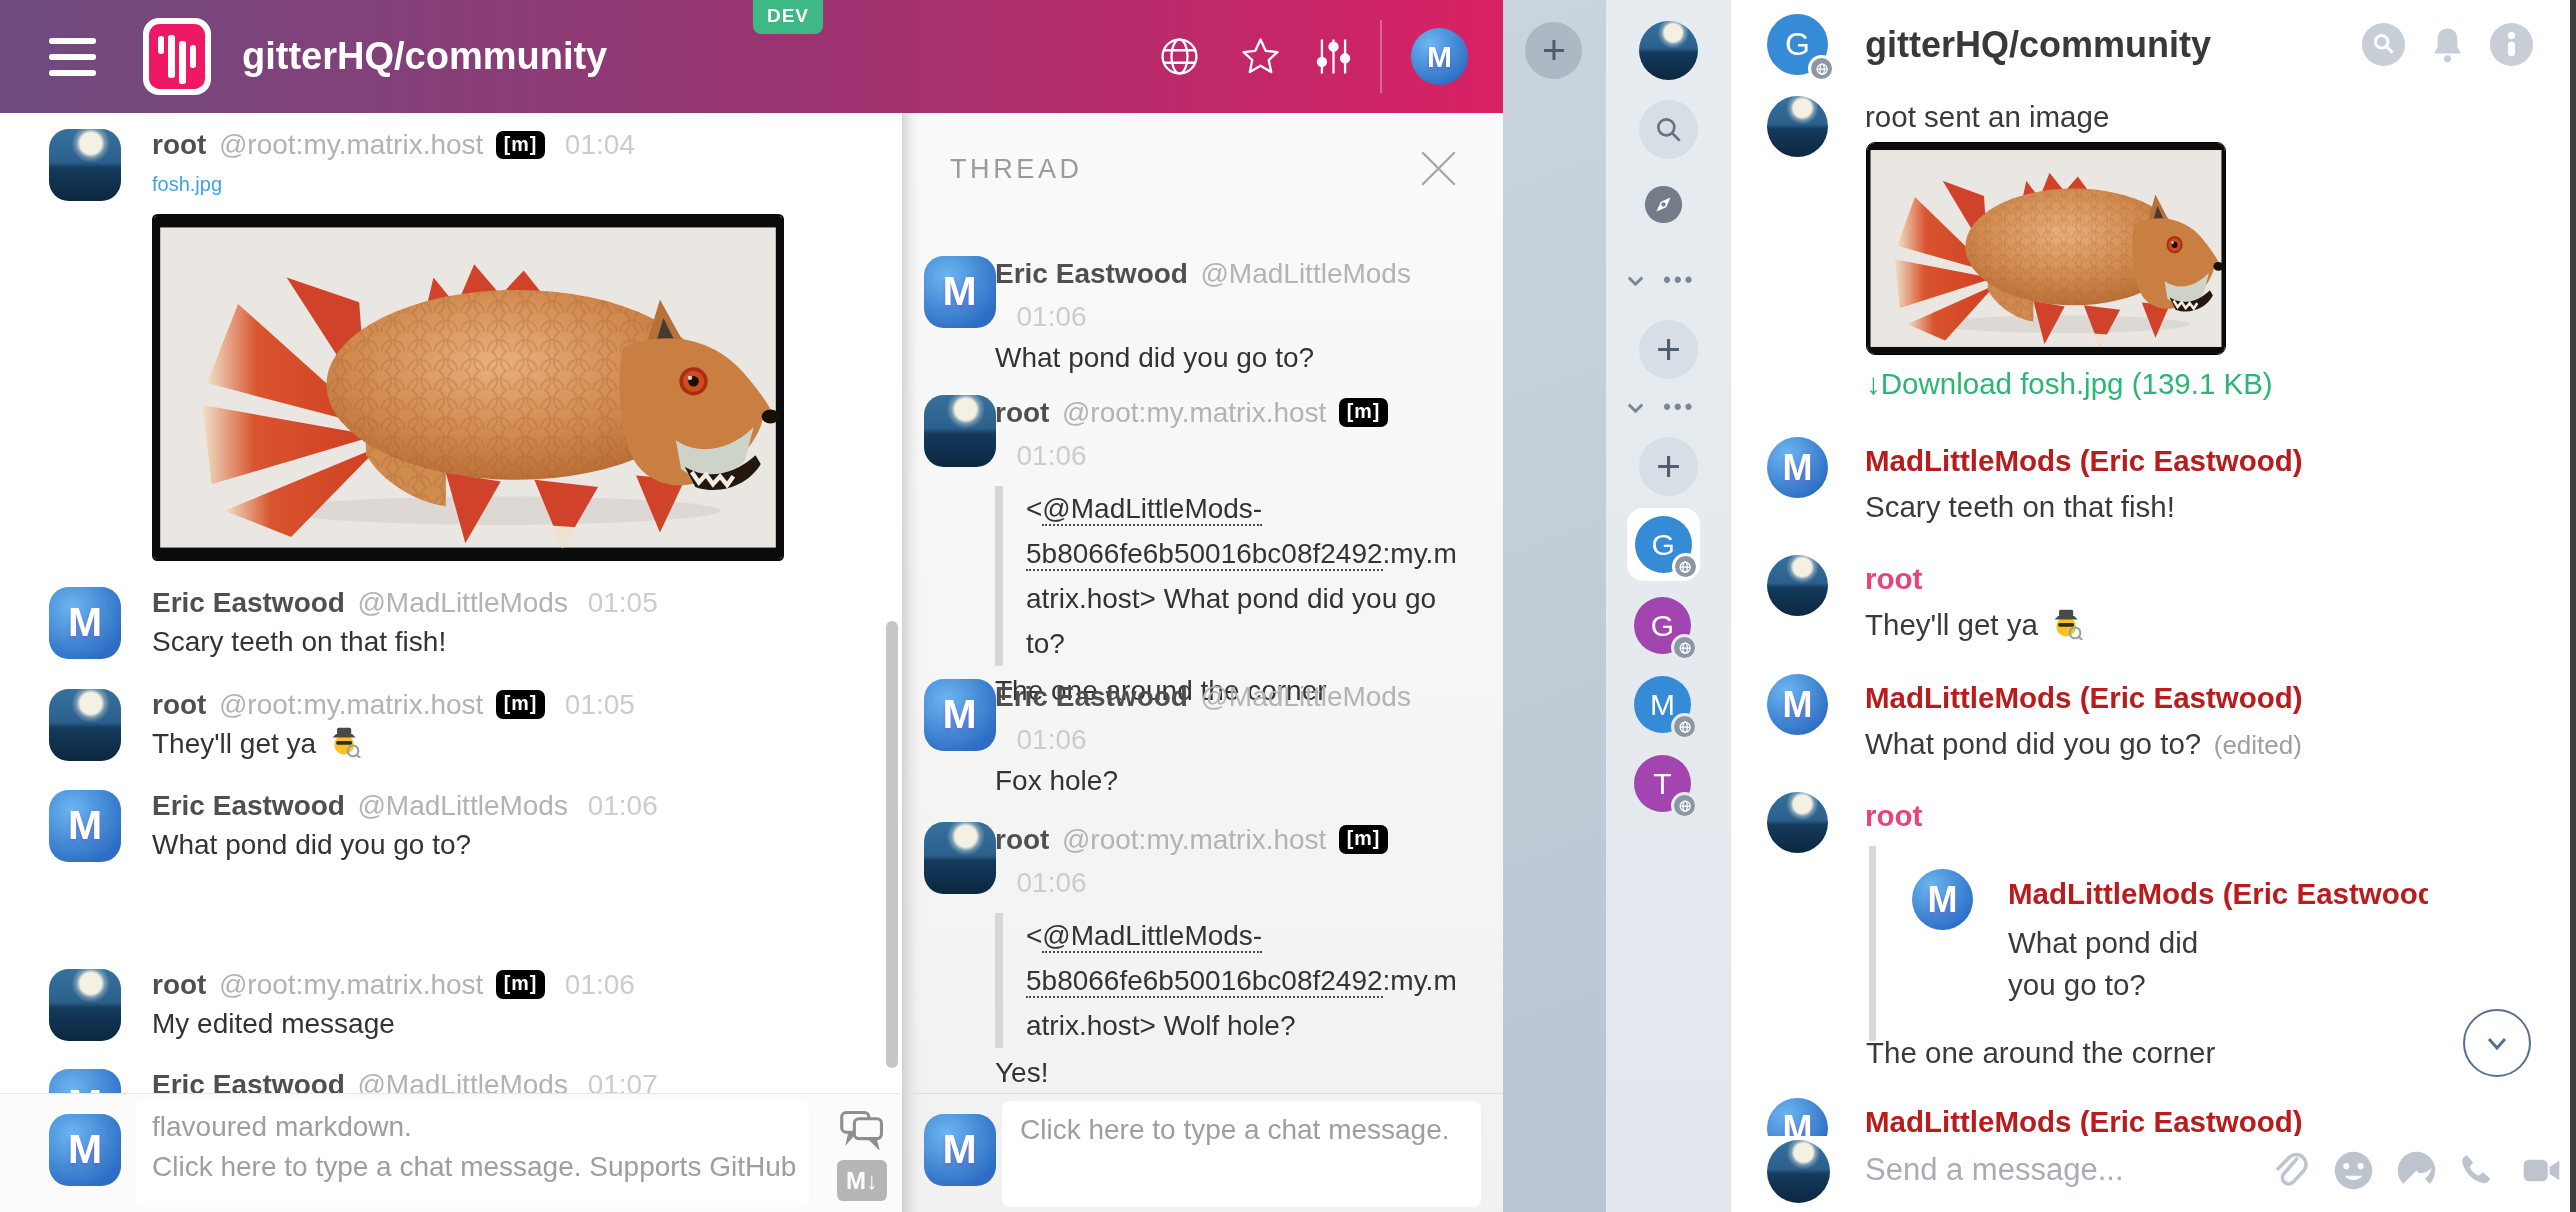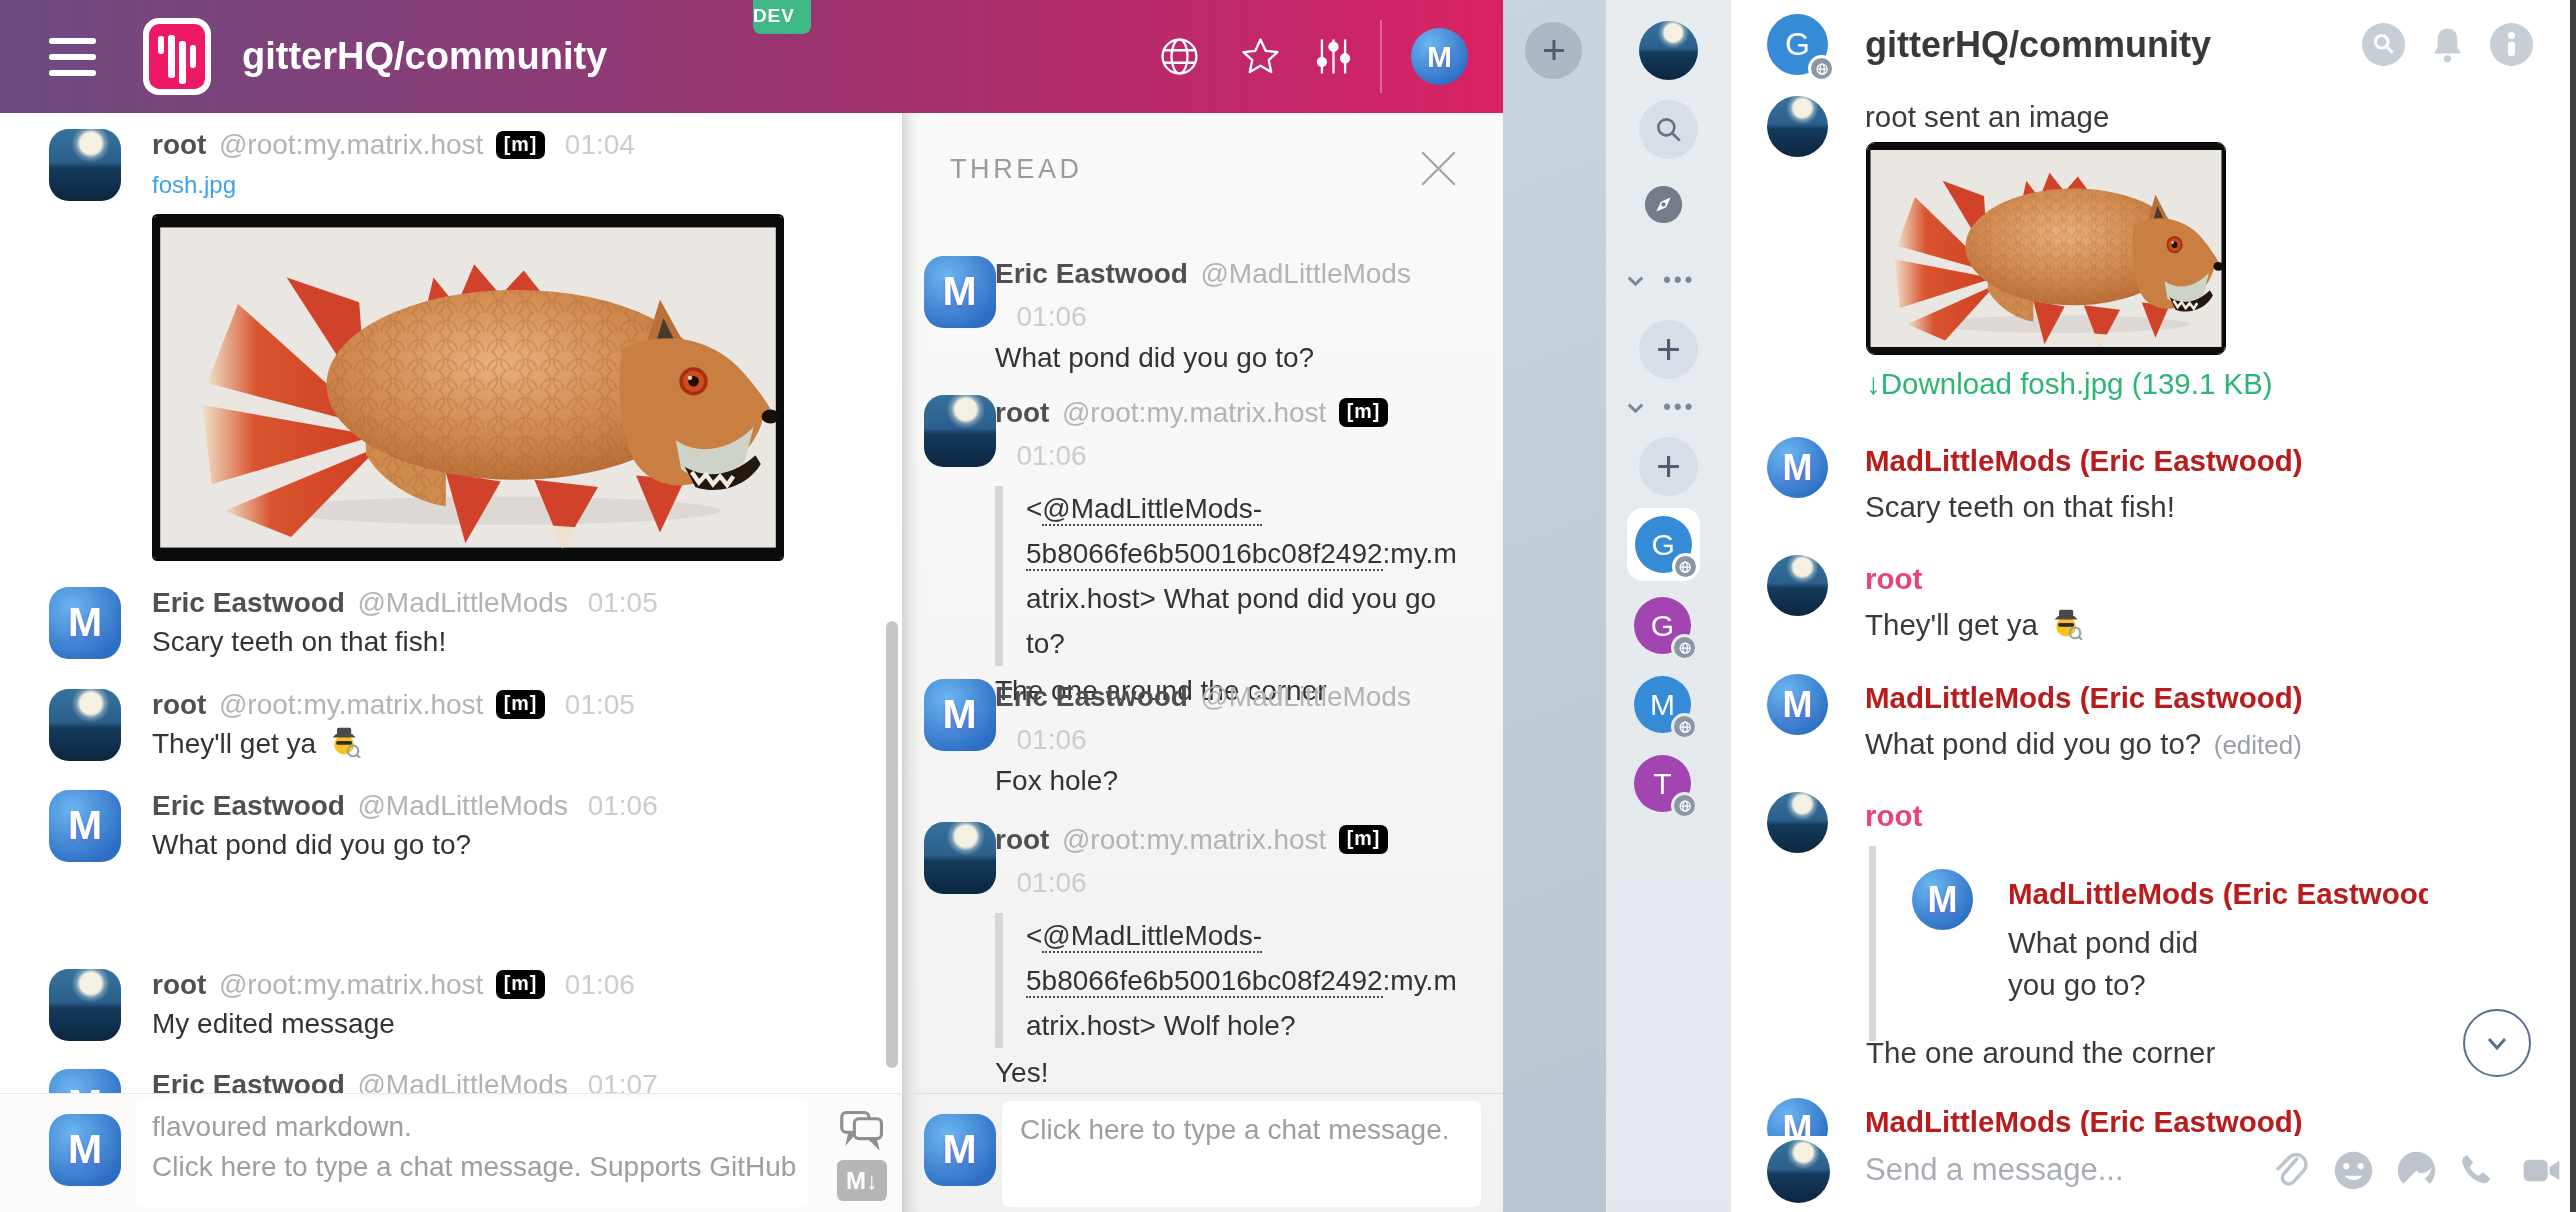--- a/index.html
+++ b/index.html
@@ -11,22 +11,22 @@
   .g-header { position:absolute; left:0; top:0; width:1503px; height:113px;
               background:linear-gradient(90deg,#6d4b7f 0%,#9c3370 55%,#d92164 100%); z-index:20; }
   .g-burger { position:absolute; left:49px; top:38px; width:47px; height:39px; cursor:pointer; }
   .g-burger i { display:block; height:6.3px; background:#fff; border-radius:2.7px; margin-bottom:9.8px; }
   .g-logo { position:absolute; left:143px; top:18px; width:68px; height:77px; background:#fff; border-radius:16px; }
   .g-logo-in { position:absolute; inset:6.3px; background:#ed1965; border-radius:10.7px;
                display:flex; align-items:center; justify-content:center; gap:4.5px; }
   .g-logo-in i { width:6.3px; background:#fff; border-radius:2.7px; }
   .g-title { position:absolute; left:242px; top:0; height:113px; line-height:113px;
              color:#fff; font-size:38px; font-weight:600; }
-  .g-dev { position:absolute; left:753px; top:0; width:58px; height:34px; background:#3eb884;
-           color:#fff; font-size:19px; font-weight:700; letter-spacing:0.9px; 
+  .g-dev { position:absolute; left:753px; top:0; width:70px; height:34px; background:#3eb884;
+           color:#fff; font-size:19px; font-weight:700; letter-spacing:0.9px; text-align:center;
            line-height:32px; border-radius:0 0 8px 8px; }
   .g-hico { position:absolute; top:36px; width:41px; height:41px; cursor:pointer; }
   .g-sep { position:absolute; left:1380px; top:19.7px; width:1.8px; height:73px; background:rgba(255,255,255,.3); }
   .g-useravatar { position:absolute; left:1411px; top:28px; width:57px; height:57px; border-radius:50%;
        background:radial-gradient(circle at 32% 28%,#6cb6f1,#2d6ec4 78%);
        color:#fff; font-weight:700; font-size:30px; display:flex; align-items:center; justify-content:center;
        text-shadow:0 1.8px 3.6px rgba(90,70,180,.45); cursor:pointer; }
 
   .g-chat { position:absolute; left:0; top:113px; width:902px; bottom:0; background:#fff; }
   .gmsg { position:absolute; left:0; width:100%; }
@@ -42,21 +42,21 @@
       font-size:41px; font-weight:700; text-shadow:0 2.7px 4.5px rgba(110,80,200,.5); }
   .round { border-radius:50% !important; }
   .gc { margin-left:152px; }
   .gnamerow { display:flex; align-items:center; gap:12.5px; height:39px; font-size:28px; }
   .gsender { font-weight:700; color:#4f4f4f; }
   .ghandle { color:#b3b3b3; }
   .mbadge { background:#000; color:#fff; font-size:19.7px; font-weight:600; padding:1.8px 8px 3.6px;
             border-radius:7.2px; letter-spacing:0.9px; }
   .gtime { color:#ccc; margin-left:7.2px; }
   .gtext { font-size:28px; color:#333; line-height:39px; }
-  .glink { color:#3fa2e9; font-size:24px; line-height:39px; text-decoration:none; cursor:pointer; display:inline-block; }
+  .glink { color:#3fa2e9; font-size:20px; line-height:39px; text-decoration:none; cursor:pointer; display:inline-block; }
   .gimage { margin-top:10.7px; width:632px; height:347px; border:2.7px solid #0b0b0b; border-radius:5.4px;
             overflow:hidden; cursor:pointer; }
   .greplies { margin-top:30px; font-size:28px; color:#4a4a4a; padding-left:27px; cursor:pointer; }
   .greplies .arr { margin-right:9px; color:#444; }
   .g-scrollbar { position:absolute; left:886px; top:508px; width:11.6px; height:447px;
                  border-radius:6.3px; background:#c6c6c6; cursor:grab; }
 
   .g-composer { position:absolute; left:0; bottom:0; width:902px; height:120px; background:#fbfbfb;
                 border-top:1.8px solid #e7e7e7; z-index:10; }
   .g-inputbox { position:absolute; left:136px; top:7.2px; width:673px; height:106px; background:#fff; border-radius:7.2px; cursor:text; }

